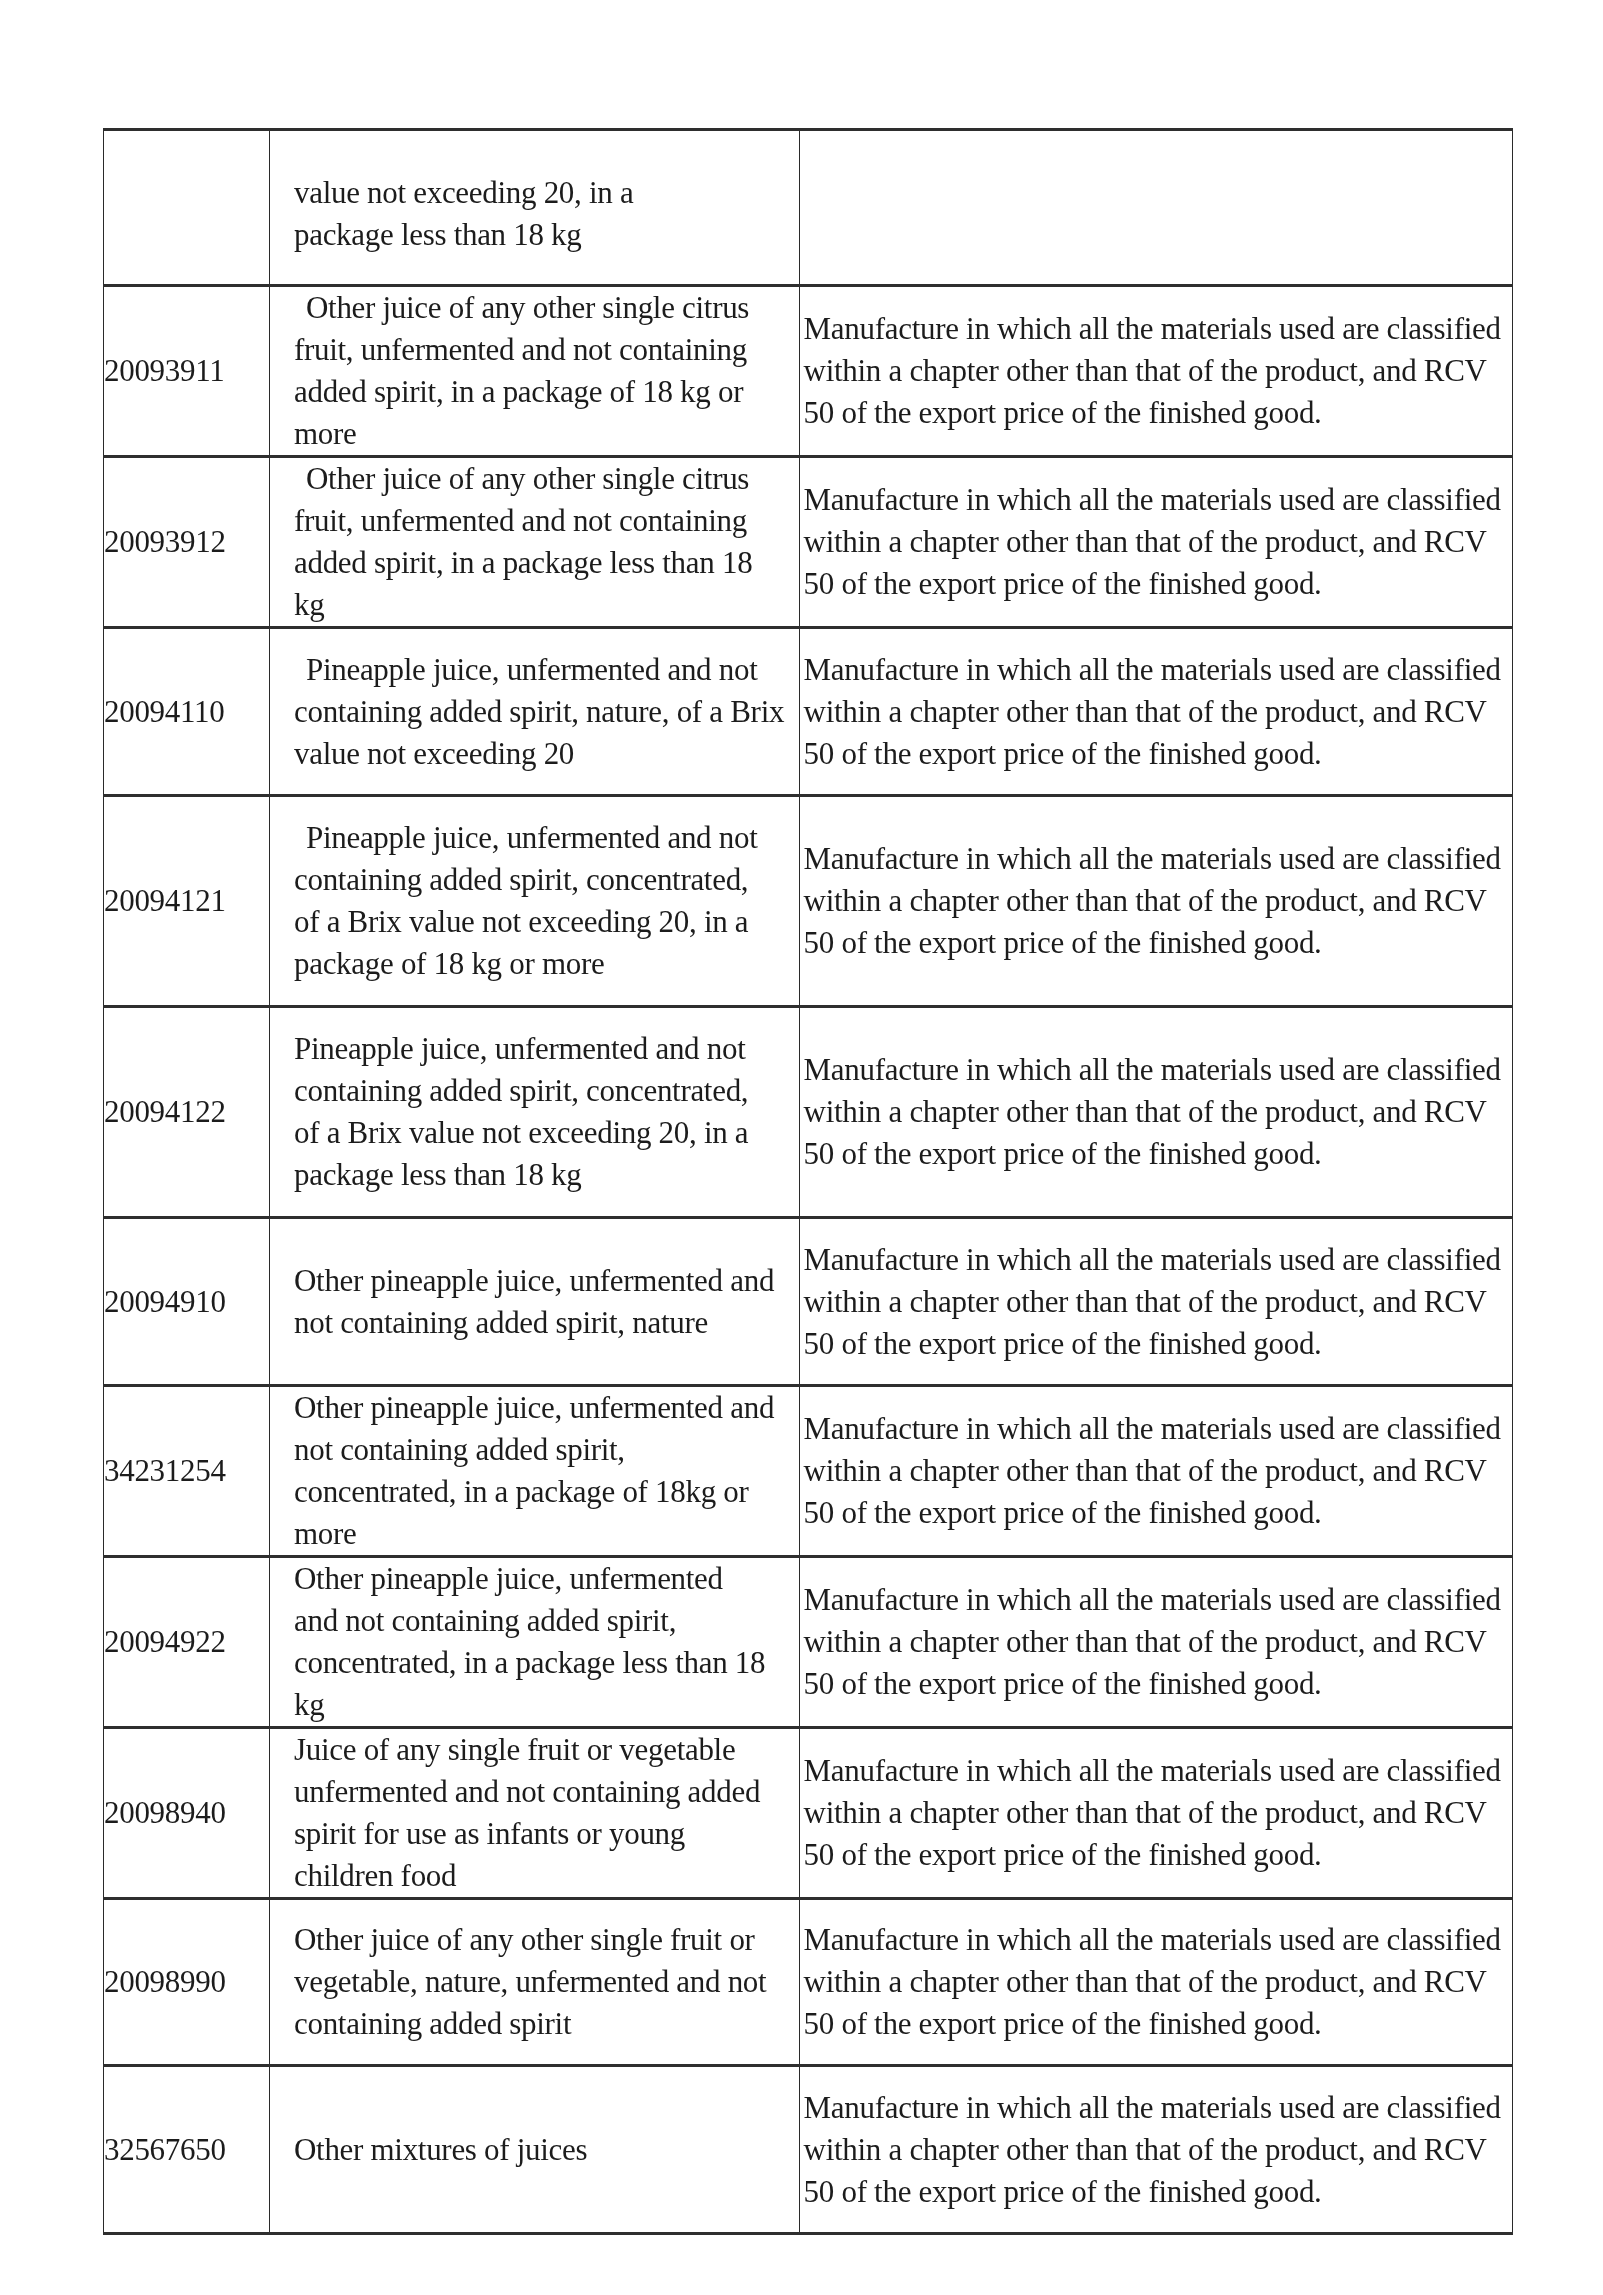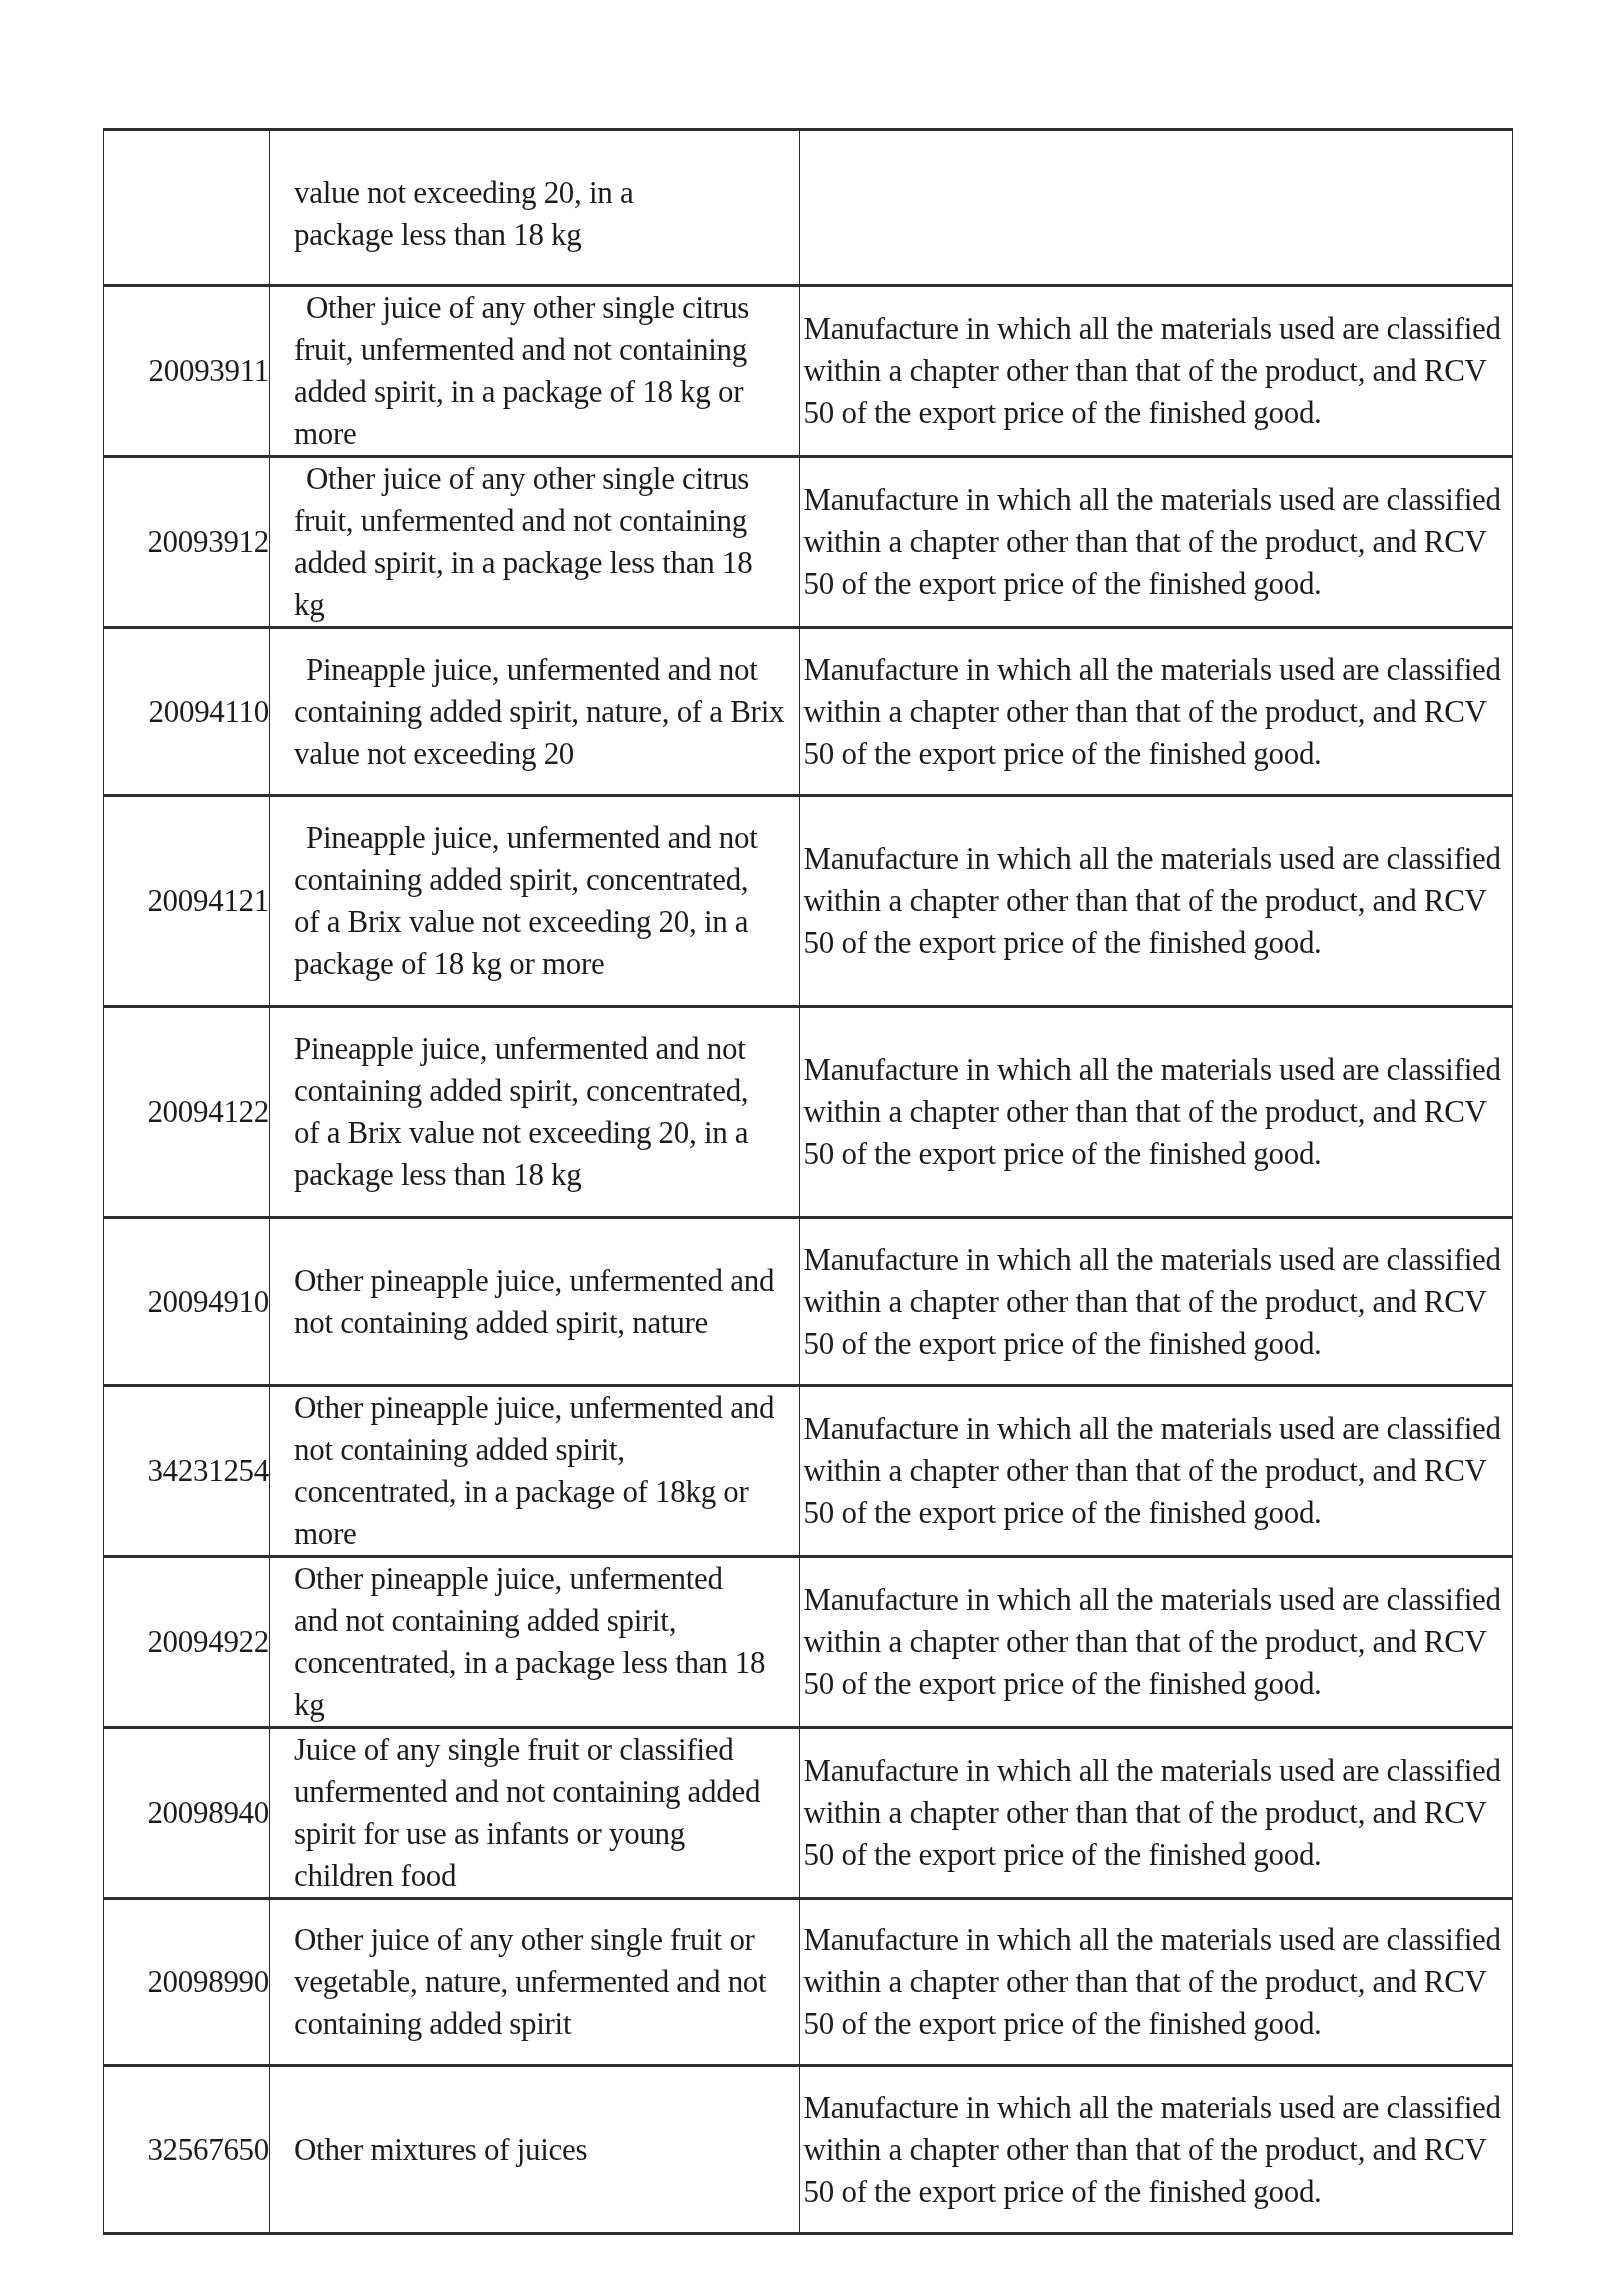--- a/index.html
+++ b/index.html
@@ -39,21 +39,21 @@
     padding: 0;
     font-size: 31px;
     line-height: 42px;
     letter-spacing: -0.3px;
   }
   table.rules tr.thin td { border-top-width: 1.8px; }
   col.c-code { width: 166px; }
   col.c-desc { width: 530px; }
   col.c-rule { width: 713px; }
   td.code {
-    text-align: right;
+    text-align: left;
     white-space: nowrap;
   }
   td.desc { padding: 0 8.3px 0 24px !important; }
   td.desc.indent-first { text-indent: 12px; font-family: Liberation Serif, serif; }
   td.rule { padding: 0 10.7px 0 3.6px !important; }
   td.top-align { vertical-align: top; padding-top: 6px !important; }
   .desc-text, .rule-text { display: block; }
 </style>
 </head>
 <body>
@@ -141,21 +141,21 @@
         <td class="desc">
           <span class="desc-text" style="padding-right:24px">Other pineapple juice, unfermented and not containing added spirit, concentrated, in a package less than 18 kg</span>
         </td>
         <td class="rule">
           <span class="rule-text">Manufacture in which all the materials used are classified within a chapter other than that of the product, and RCV 50 of the export price of the finished good.</span>
         </td>
       </tr>
       <tr style="height:168px">
         <td class="code">20098940</td>
         <td class="desc">
-          <span class="desc-text" style="padding-right:24px">Juice of any single fruit or classified unfermented and not containing added spirit for use as infants or young children food</span>
+          <span class="desc-text" style="padding-right:24px">Juice of any single fruit or vegetable unfermented and not containing added spirit for use as infants or young children food</span>
         </td>
         <td class="rule">
           <span class="rule-text">Manufacture in which all the materials used are classified within a chapter other than that of the product, and RCV 50 of the export price of the finished good.</span>
         </td>
       </tr>
       <tr style="height:167px">
         <td class="code">20098990</td>
         <td class="desc">
           <span class="desc-text">Other juice of any other single fruit or vegetable, nature, unfermented and not containing added spirit</span>
         </td>

